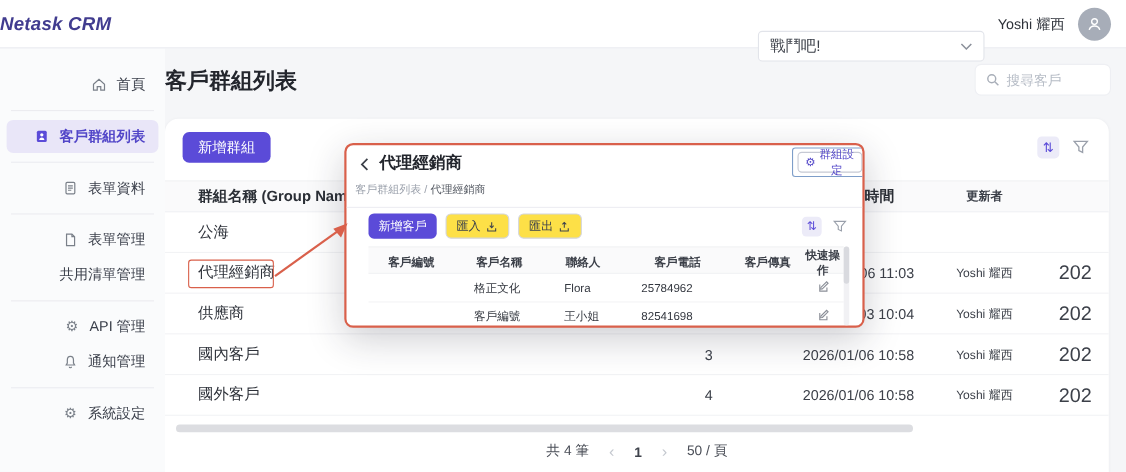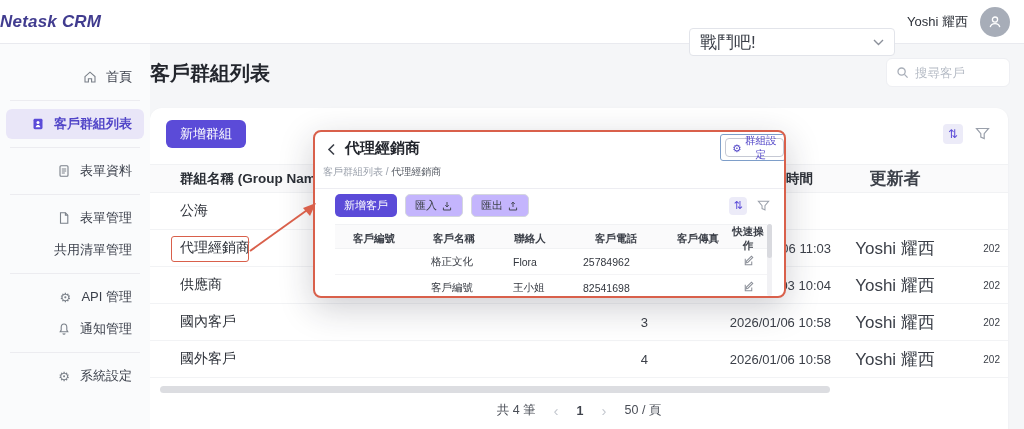--- a/index.html
+++ b/index.html
@@ -4,21 +4,21 @@
 <style>
   * { margin:0; padding:0; box-sizing:border-box; }
   html,body { width:1024px; height:429px; overflow:hidden; }
   body { font-family:"Liberation Sans","DejaVu Sans",sans-serif; background:#f5f6f8; color:#2e323a; }
   #app { position:relative; width:1024px; height:429px; }
 
   
   .topbar { position:absolute; left:0; top:0; width:1024px; height:44px; background:#fff; border-bottom:1px solid #e9eaef; display:flex; align-items:center; z-index:10; }
   .logo { margin-left:0; font-size:17px; font-weight:bold; font-style:italic; color:#413c8f; letter-spacing:.2px; }
   .topbar-right { position:absolute; right:14px; top:0; height:44px; display:flex; align-items:center; gap:12px; }
-  .ws-select { width:206px; height:28px; border:1px solid #e2e4ea; border-radius:4px; background:#fff; display:flex; align-items:center; justify-content:space-between; padding:0 10px; font-size:17px; color:#3c4049; cursor:pointer;margin-top:40px; }
+  .ws-select { width:206px; height:28px; border:1px solid #e2e4ea; border-radius:4px; background:#fff; display:flex; align-items:center; justify-content:space-between; padding:0 10px; font-size:14px; color:#3c4049; cursor:pointer;margin-top:40px; }
   .user-name { font-size:13px; color:#2e323a; }
   .avatar { width:30px; height:30px; border-radius:50%; background:#a7adb8; display:flex; align-items:center; justify-content:center; }
 
   
   .sidebar { position:absolute; left:0; top:44px; width:150px; height:385px; background:#fafbfc; padding-top:16px; z-index:5; }
   .side-item { display:flex; align-items:center; gap:9px; height:30px; margin:2px 6px; padding:0 12px; border-radius:6px; font-size:13px; color:#3a3f4a; cursor:pointer; white-space:nowrap;justify-content:flex-end; }
   .side-item.active { background:#e9e6f8; color:#5246c8; font-weight:bold; }
   .side-item.sub { padding-left:33px; }
   .side-item .ic { width:14px; height:14px; flex:0 0 14px; display:flex; align-items:center; justify-content:center; font-size:13px; color:#7a8089; }
   .side-item.active .ic { color:#5b4bd8; }
@@ -36,43 +36,43 @@
   .tool-icons { position:absolute; right:0; top:4px; display:flex; align-items:center; gap:12px; }
   .sort-chip { width:20px; height:20px; background:#ecebf8; border-radius:4px; color:#5b4bd8; font-size:12px; display:flex; align-items:center; justify-content:center; cursor:pointer; }
 
   .g-grid { display:grid; grid-template-columns:320px 180px 185px 120px 1fr; align-items:center; }
   .g-head { margin-top:16px; height:29px; background:#fafafb; border-top:1px solid #f1f2f4; border-bottom:1px solid #f1f2f4; font-size:13.5px; font-weight:bold; color:#2b2f36; }
   .g-row { height:37px; border-bottom:1px solid #f2f3f5; font-size:14px; color:#2e323a; cursor:pointer; }
   .c-name { padding-left:30px; }
   .c-count { text-align:right; padding-right:2px; font-size:13px; color:#3c4049; }
   .c-time { text-align:right; padding-right:4px; font-size:13px; color:#3c4049; white-space:nowrap; overflow:hidden; }
   .g-head .c-time { padding-right:22px; font-size:13.5px; color:#2b2f36; }
-  .c-upd { text-align:center; font-size:17px; color:#3c4049; }
-  .c-next { text-align:right; padding-right:8px; font-size:10px; color:#3c4049; white-space:nowrap; }
+  .c-upd { text-align:center; font-size:11px; color:#3c4049; }
+  .c-next { text-align:center; padding-right:8px; font-size:18px; color:#3c4049; white-space:nowrap; }
   .sort-arrow { font-size:12px; color:#6b7280; margin-left:5px; font-weight:normal; }
 
   .hscroll { position:absolute; left:10px; top:278px; width:838px; height:7px; }
   .hscroll .thumb { width:670px; height:7px; background:#dcdde1; border-radius:4px; }
   .pagination { position:absolute; left:0; top:294px; width:100%; display:flex; align-items:center; justify-content:center; gap:18px; font-size:12.5px; color:#4a4e57; }
   .pg-chev { color:#c4c8cf; font-size:15px; cursor:pointer; }
   .pg-cur { color:#3f434c; font-weight:bold; cursor:pointer; }
 
   
   .overlay { position:absolute; left:313px; top:130px; width:473px; height:168px; background:#fff; border:2px solid #d9604b; border-radius:8px; box-shadow:0 10px 34px rgba(30,30,50,.22); z-index:40; overflow:hidden; }
   .ov-head { position:relative; height:57px; border-bottom:1px solid #ededf2; }
   .ov-back { position:absolute; left:11px; top:11px; cursor:pointer; }
   .ov-title { position:absolute; left:30px; top:7px; font-size:15px; font-weight:bold; color:#23262d; }
   .ov-crumb { position:absolute; left:8px; top:33px; font-size:10px; color:#9aa0ab; }
   .ov-crumb .cur { color:#555a63; }
   .anno-blue { position:absolute; left:405px; top:2px; width:66px; height:27px; border:1.5px solid #7e9ec9; border-radius:3px; }
   .btn-settings { position:absolute; left:410px; top:6px; height:19px; display:flex; align-items:center; gap:3px; background:#fff; border:1px solid #c6c9d4; border-radius:4px; padding:0 6px; font-size:10.5px; color:#5246c8; cursor:pointer; font-family:inherit; }
   .ov-toolbar { position:absolute; left:20px; top:62px; right:14px; display:flex; align-items:center; gap:8px; }
   .btn-sm { height:23px; font-size:11px; border-radius:5px; padding:0 9px; cursor:pointer; font-family:inherit; display:flex; align-items:center; gap:4px; }
   .btn-sm.solid { background:#5b4bd8; color:#fff; border:none; }
-  .btn-sm.ghost { background:#c4b5fd; color:#3f434c; border:1px solid #d4d6de; }
+  .btn-sm.ghost { background:#fde047; color:#3f434c; border:1px solid #d4d6de; }
   .ov-icons { margin-left:auto; display:flex; align-items:center; gap:10px; }
   .sort-chip.sm { width:18px; height:18px; font-size:11px; }
 
   .ov-grid { display:grid; grid-template-columns:78px 82px 70px 102px 62px 38px; align-items:center; }
   .ov-table { position:absolute; left:20px; top:92px; width:432px; }
   .ov-thead { height:25px; background:#fafafb; border-top:1px solid #f1f2f4; border-bottom:1px solid #f1f2f4; font-size:10.5px; font-weight:bold; color:#3c4049; }
   .ov-thead > div { text-align:center; }
   .ov-row { height:26px; border-bottom:1px solid #f4f4f6; font-size:10.5px; color:#33373f; }
   .ov-row > div { padding-left:18px; white-space:nowrap; }
   .ov-row .act { padding-left:0; text-align:center; cursor:pointer; }

